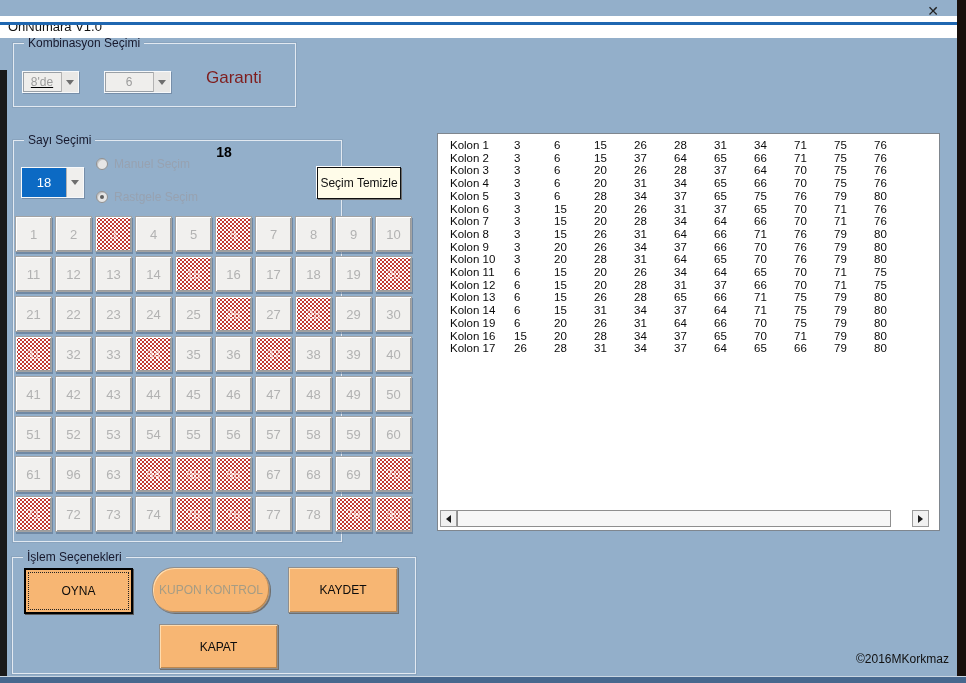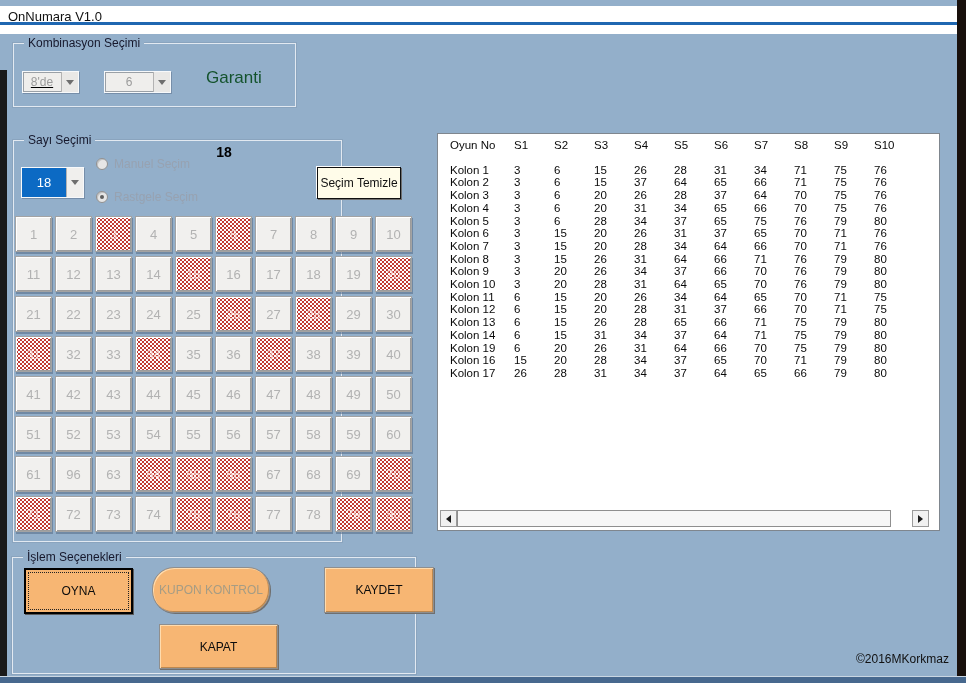--- a/index.html
+++ b/index.html
@@ -1,20 +1,20 @@
 <!DOCTYPE html>
 <html><head>
 <meta charset="utf-8">
 <style>
   * { margin:0; padding:0; box-sizing:border-box; }
   body { font-family:"Liberation Sans", sans-serif; background:#202020; }
   .screen { position:relative; width:966px; height:683px; overflow:hidden; background:#93afca; }
 
   
-  .titlebar { position:absolute; left:0; top:6px; width:957px; height:28px; background:#ffffff; z-index:2; }
+  .titlebar { position:absolute; left:0; top:16px; width:957px; height:22px; background:#ffffff; z-index:2; }
   .title-text { position:absolute; left:8px; top:3px; font-size:13px; color:#111; }
   .close-btn { position:absolute; left:918px; top:1px; width:30px; height:20px; text-align:center; font-size:14px; color:#222; line-height:20px; cursor:pointer; }
   .accent-line { position:absolute; left:0; top:22px; width:957px; height:3px; background:#1f67b1; z-index:2; }
 
   
   .desk-right { position:absolute; left:957px; top:0; width:9px; height:683px; background:#18100c; z-index:3; }
   .desk-left { position:absolute; left:0; top:70px; width:7px; height:606px; background:#191919; z-index:3; }
   .desk-bottom { position:absolute; left:0; top:676px; width:966px; height:7px; background:#47688e; border-top:1px solid #c9d6e2; z-index:3; }
 
   
@@ -26,21 +26,21 @@
   .g-islem { left:12px; top:557px; width:404px; height:117px; }
 
   
   .combo { position:absolute; display:flex; background:#efeeec; border:1px solid #f7f9fb; box-shadow:inset 0 0 0 1px #9aa0a6, 1px 1px 0 rgba(90,110,135,.5); }
   .combo .field { flex:1; font-size:12px; color:#9b9b9b; display:flex; align-items:center; justify-content:center; overflow:hidden; }
   .combo .dropbtn { width:17px; background:#e9e8e6; border-left:1px solid #b3b3b3; display:flex; align-items:center; justify-content:center; }
   .tri-down { width:0; height:0; border:4px solid transparent; border-top:5px solid #6e6e6e; margin-top:4px; }
   .combo.blue .field { background:#0c6ac4; color:#ffffff; font-size:13px; }
   .combo.blue .dropbtn { background:#f0efed; }
 
-  .caption-garanti { position:absolute; left:192px; top:24px; font-size:17px; color:#14532d; }
+  .caption-garanti { position:absolute; left:192px; top:24px; font-size:17px; color:#7f1d1d; }
   .caption-18 { position:absolute; left:170px; top:3px; width:80px; text-align:center; font-size:14px; font-weight:bold; color:#000; }
 
   
   .radio-row { position:absolute; display:flex; align-items:center; gap:6px; }
   .radio-circle { width:12px; height:12px; border-radius:50%; background:#e6e6e6; border:1px solid #909090; box-shadow:inset 1px 1px 0 #c4c4c4; position:relative; }
   .radio-circle.checked::after { content:""; position:absolute; left:3px; top:3px; width:4px; height:4px; border-radius:50%; background:#5f5f5f; }
   .radio-label { font-size:12px; color:#97a2b1; }
 
   
   .btn-clear { position:absolute; left:303px; top:26px; width:84px; height:32px; background:#fffce9; border:1px solid #101010; box-shadow:-1px -1px 0 #fdfdfd, 1px 1px 0 #6e6e6e; font-size:12px; color:#111; display:flex; align-items:center; justify-content:center; cursor:pointer; }
@@ -59,21 +59,21 @@
   .sb-btn { position:absolute; top:0; width:17px; height:17px; background:#f1f1f1; border:1px solid #9a9a9a; display:flex; align-items:center; justify-content:center; cursor:pointer; }
   .sb-left { left:0; } .sb-right { right:0; }
   .tri-left { width:0; height:0; border:4px solid transparent; border-right:5px solid #1a1a1a; margin-left:-4px; }
   .tri-right { width:0; height:0; border:4px solid transparent; border-left:5px solid #1a1a1a; margin-right:-4px; }
   .sb-thumb { position:absolute; left:17px; top:0; width:434px; height:17px; background:#f7f7f7; border:1px solid #8f8f8f; cursor:grab; }
 
   
   .btn-orange { position:absolute; background:#f7b673; border:1px solid #8e8e8e; box-shadow:1px 1px 0 #6f6f6f, inset 1px 1px 0 #ffdcae, inset -1px -1px 0 #bc8850; font-size:12px; color:#0c0c0c; display:flex; align-items:center; justify-content:center; cursor:pointer; }
   .btn-oyna { left:11px; top:10px; width:109px; height:46px; border:2px solid #000; outline:1px dotted #222; outline-offset:-5px; box-shadow:1px 1px 0 #5c5c5c; }
   .btn-kupon { left:139px; top:9px; width:118px; height:46px; color:#a69c84;border-radius:22px; }
-  .btn-kaydet { left:275px; top:9px; width:110px; height:46px;margin-left:36px; }
+  .btn-kaydet { left:275px; top:9px; width:110px; height:46px; }
   .btn-kapat { left:146px; top:66px; width:119px; height:45px; }
 
   .copyright { position:absolute; left:856px; top:652px; font-size:12px; color:#111; }
 </style>
 </head>
 <body>
 
 <div class="screen">
 
   <div class="titlebar">
@@ -200,33 +200,20 @@
         <div class="cell sel">76</div>
         <div class="cell">77</div>
         <div class="cell">78</div>
         <div class="cell sel">79</div>
         <div class="cell sel">80</div>
       </div>
   </div>
 
   <div class="listbox">
     <div class="list-inner">
-      <div class="lrow header">
-          <span>Oyun No</span>
-          <span>S1</span>
-          <span>S2</span>
-          <span>S3</span>
-          <span>S4</span>
-          <span>S5</span>
-          <span>S6</span>
-          <span>S7</span>
-          <span>S8</span>
-          <span>S9</span>
-          <span>S10</span>
-        </div>
       <div>
           <div class="lrow">
             <span>Kolon 1</span>
             <span>3</span>
             <span>6</span>
             <span>15</span>
             <span>26</span>
             <span>28</span>
             <span>31</span>
             <span>34</span>

